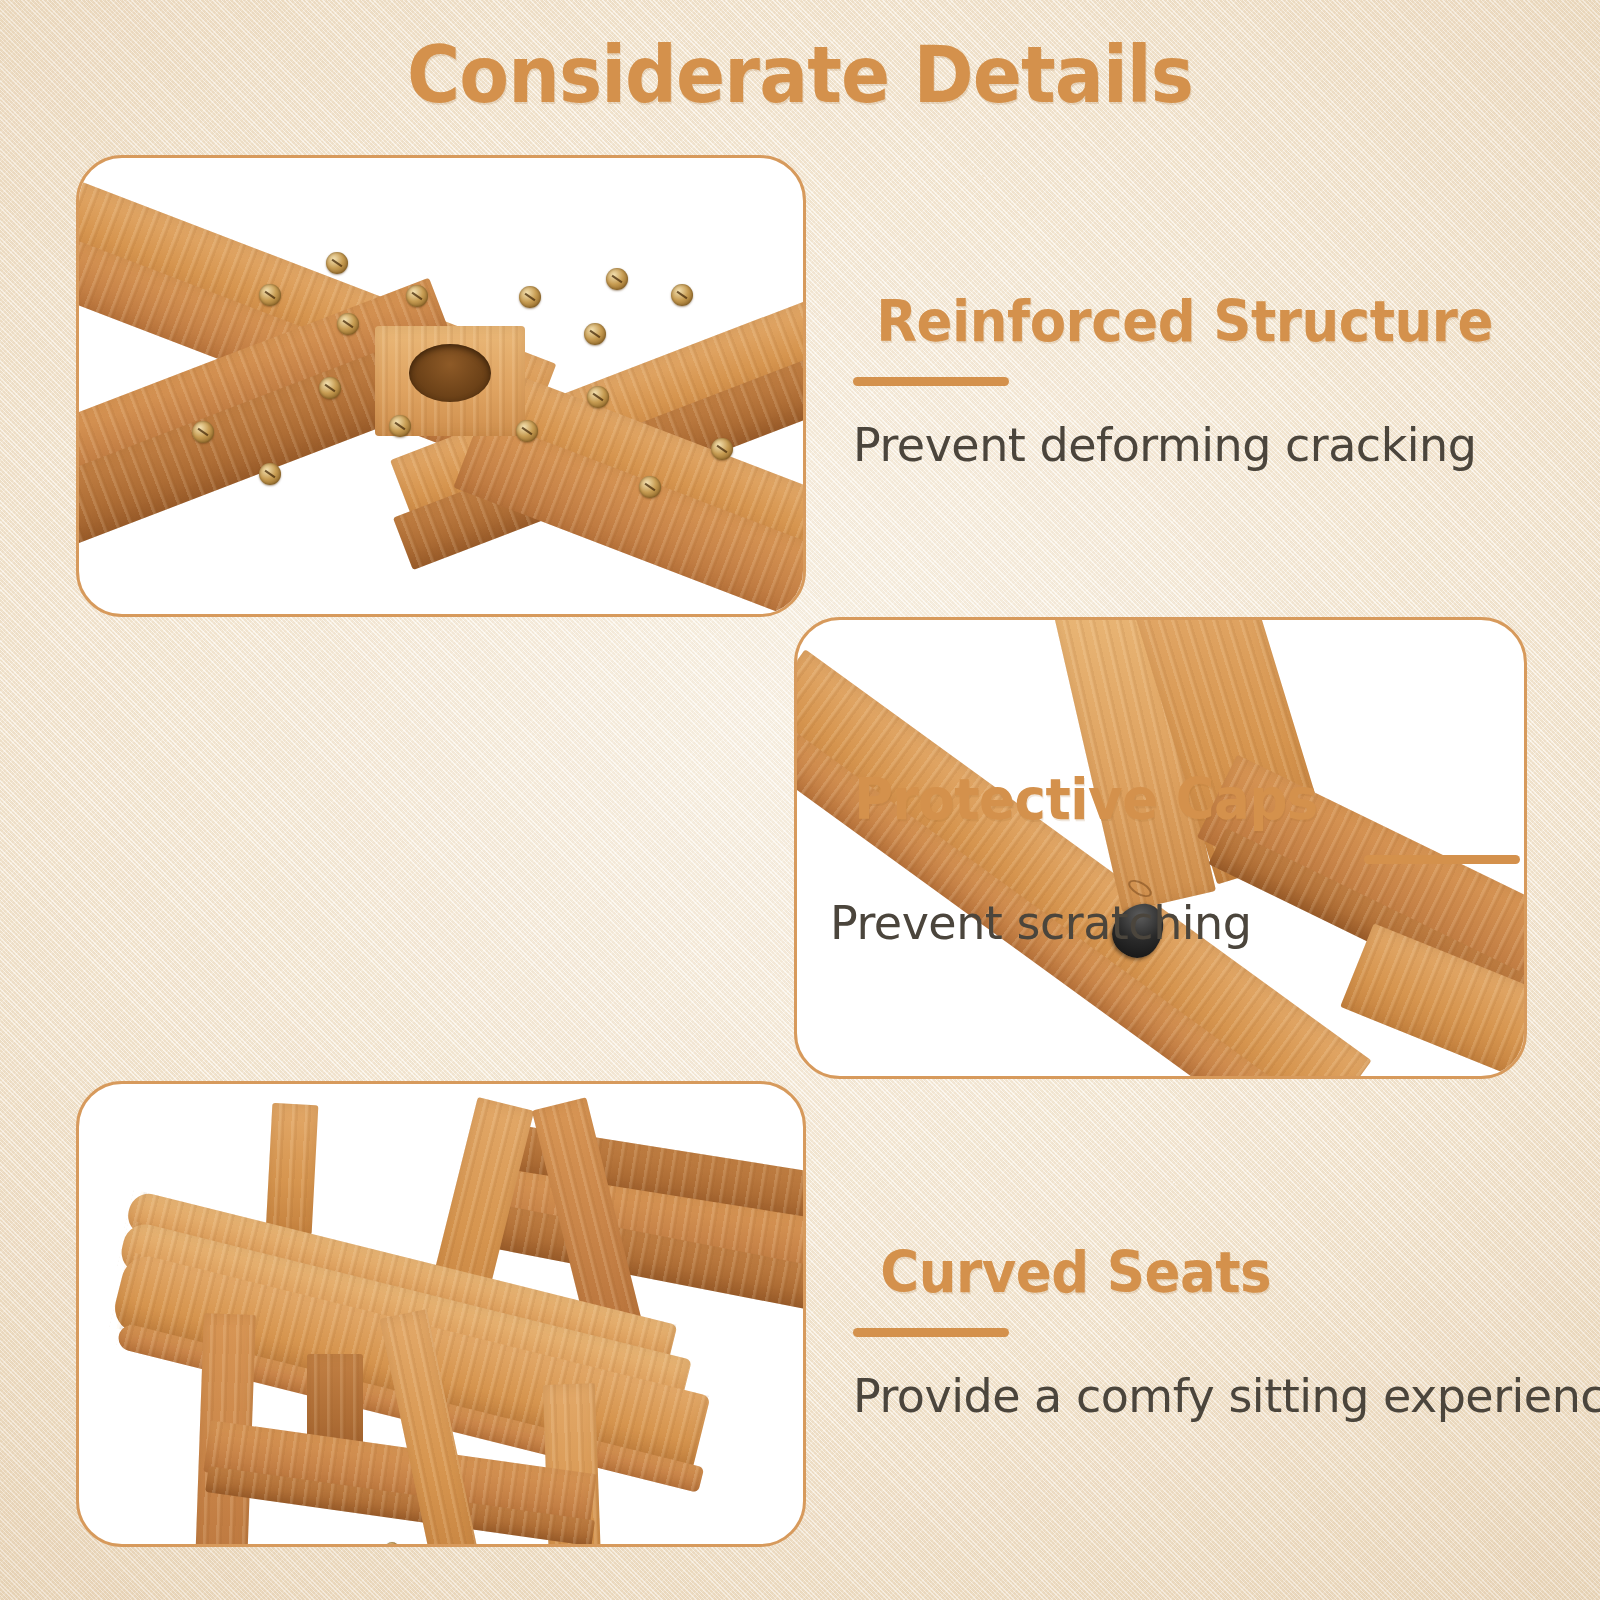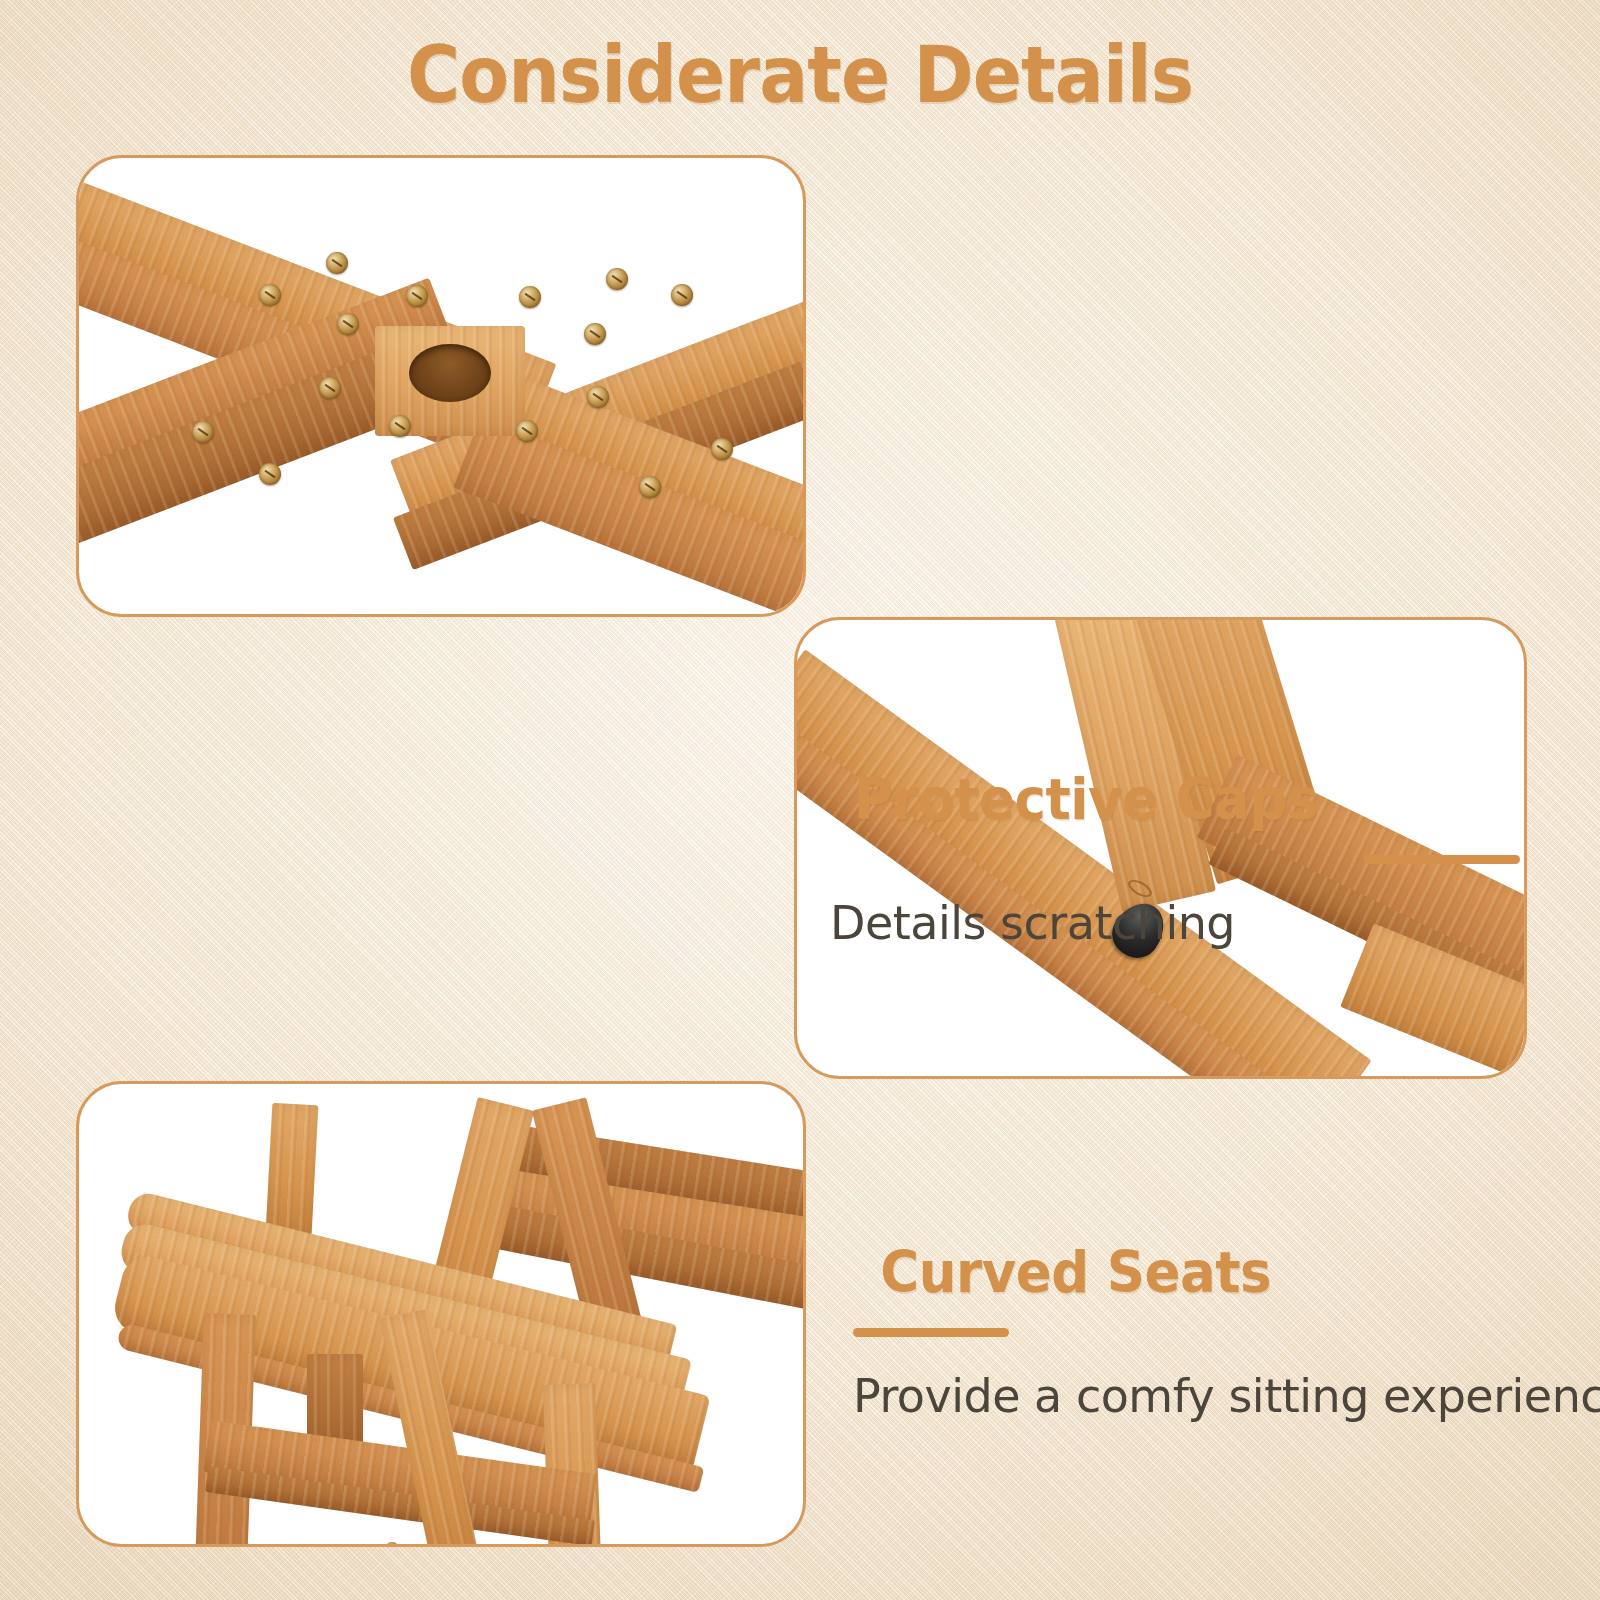--- a/index.html
+++ b/index.html
@@ -328,25 +328,30 @@
         </div>
 
       <div class="wood light" style="left:300px; top:230px; width:48px; height:270px; transform:rotate(-12deg); transform-origin:top center; border-radius:3px;">
           <div class="grain"></div>
         </div>
 
       <div class="screw" style="left:306px; top:458px; width:14px; height:14px;"></div>
     </div>
   </div>
 
+  <div class="feature left-align" id="feature-1">
+    <h2>Reinforced Structure</h2>
+    <div class="rule"></div>
+    <p>Prevent deforming cracking</p>
+  </div>
 
   <div class="feature right-align" id="feature-2">
     <h2>Protective Caps</h2>
     <div class="rule"></div>
-    <p>Details scratching</p>
+    <p>Prevent scratching</p>
   </div>
 
   <div class="feature left-align" id="feature-3">
     <h2>Curved Seats</h2>
     <div class="rule"></div>
     <p>Provide a comfy sitting experience</p>
   </div>
 
 </div>
 

